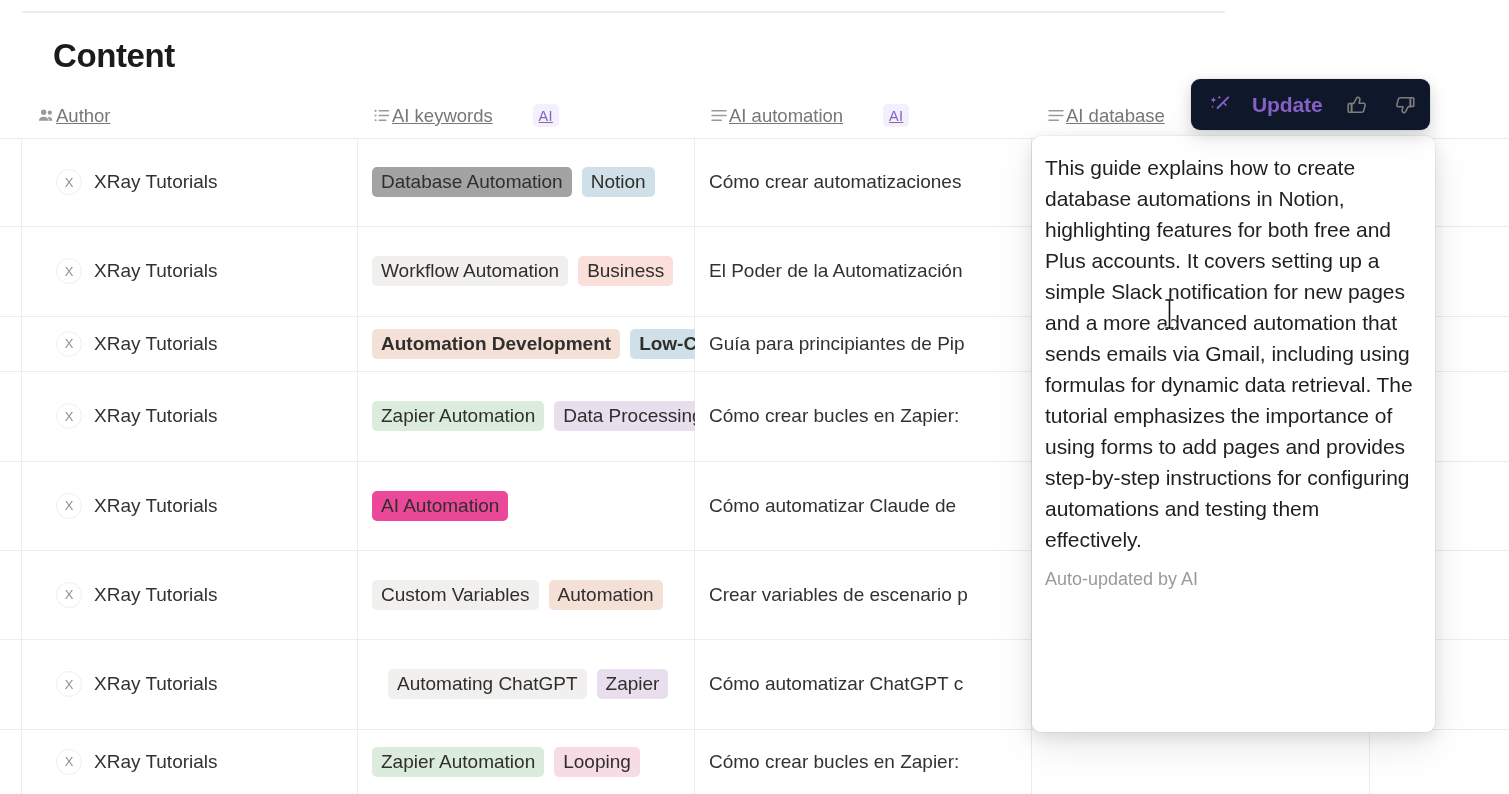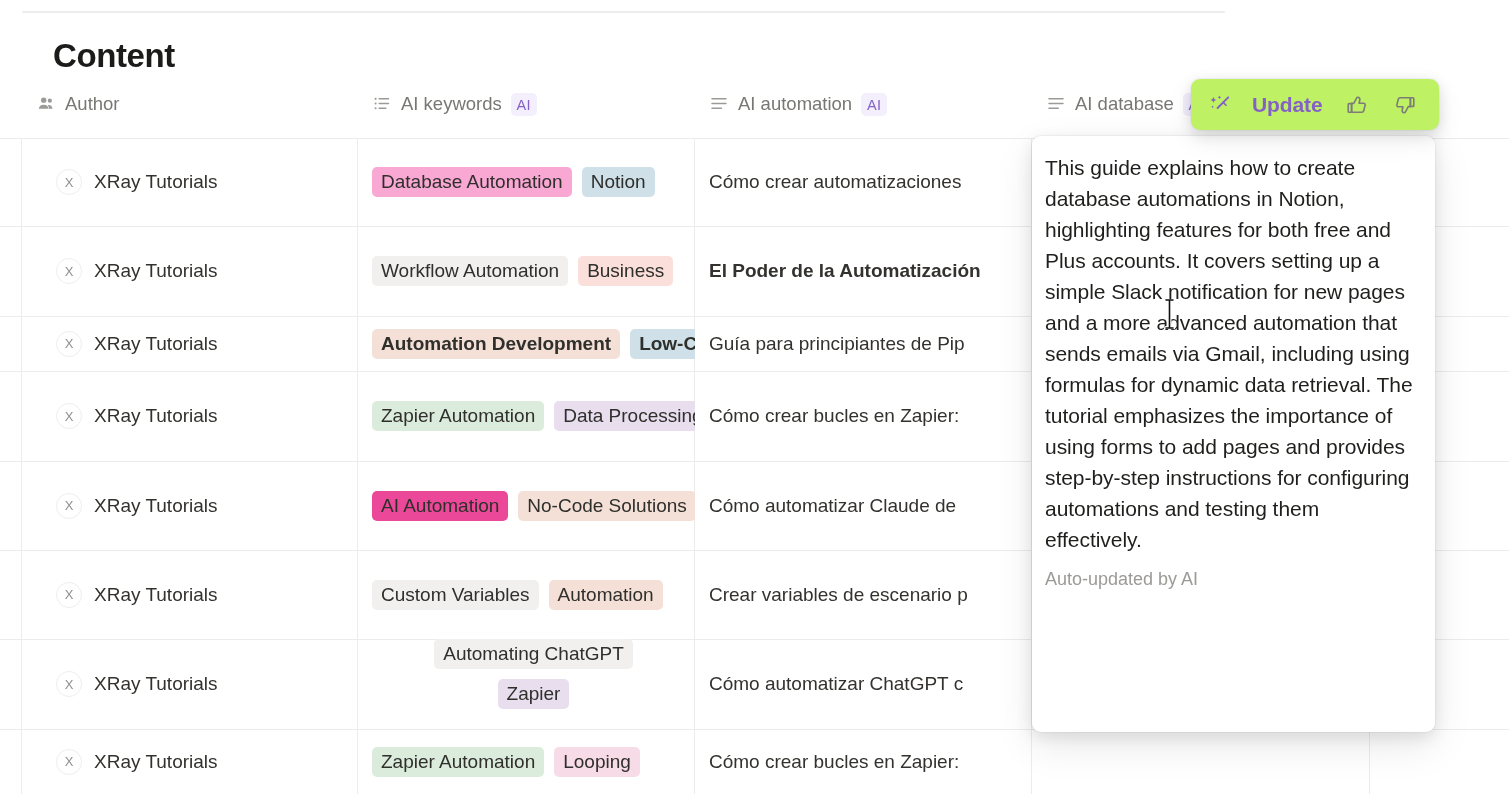--- a/index.html
+++ b/index.html
@@ -54,25 +54,27 @@
     position: absolute;
     left: 0; top: 0;
     width: 1509px;
     height: 45px;
   }
   .col-head {
     position: absolute;
     top: 0;
     height: 45px;
     display: flex;
-    gap: 9px;
+    align-items: center;
+    gap: 0;
     padding-left: 14px;
     color: #7a7977;
     font-size: 18px;
     white-space: nowrap;
+    text-decoration: underline;
   }
   .col-head .hicon {
     display: inline-flex;
     align-items: center;
     justify-content: center;
     width: 20px; height: 20px;
     flex: 0 0 20px;
   }
   .col-head .hlabel { color: #787774; font-size: 18.5px; }
   .ai-badge {
@@ -81,20 +83,21 @@
     justify-content: center;
     min-width: 26px;
     height: 23px;
     padding: 0 5px;
     border-radius: 5px;
     background: #f3effc;
     color: #8662c8;
     font-size: 14.5px;
     font-weight: 500;
     letter-spacing: 0.3px;
+    margin-left: 40px;
   }
 
   .hline {
     position: absolute;
     left: 0;
     width: 1509px;
     height: 1px;
     background: #ececeb;
   }
   .vline {
@@ -157,22 +160,22 @@
 
   
   .ai-toolbar {
     position: absolute;
     left: 1191px;
     top: 79px;
     height: 51px;
     display: flex;
     align-items: center;
     gap: 20px;
-    padding: 0 20px 0 17px;
-    background: #bef264;
+    padding: 0 11px 0 17px;
+    background: #0f172a;
     border-radius: 9px;
     box-shadow: 0 0 0 1px rgba(15,15,15,0.035), 0 4px 14px rgba(15,15,15,0.13), 0 10px 28px rgba(15,15,15,0.07);
     z-index: 40;
   }
   .ai-toolbar .wand { width: 24px; height: 24px; display: flex; align-items: center; justify-content: center; }
   .ai-toolbar .update-label {
     font-size: 21px;
     font-weight: 700;
     color: #8561c5;
     letter-spacing: -0.1px;
@@ -286,34 +289,34 @@
         <div class="vline" style="left: 694px; height: 656px;"></div>
         <div class="vline" style="left: 1031px; height: 656px;"></div>
         <div class="vline" style="left: 1369px; height: 656px;"></div>
       </div>
     <div id="rows">
         <div class="cell author-cell" style="left: 22px; top: 45px; width: 336px; height: 88px;">
           <span class="avatar">X</span>
           <span class="author-name">XRay Tutorials</span>
         </div>
         <div class="cell kw-cell" style="left: 358px; top: 45px; width: 337px; height: 88px;">
-          <span class="tag" style="background: #f9a8d4;">Database Automation</span>
+          <span class="tag" style="background: #a3a3a3;">Database Automation</span>
           <span class="tag" style="background: rgb(207, 224, 232);">Notion</span>
         </div>
         <div class="cell text-cell" style="left: 695px; top: 45px; width: 337px; height: 88px;">Cómo crear automatizaciones</div>
         <div class="cell text-cell" style="left: 1032px; top: 45px; width: 338px; height: 88px;"></div>
         <div class="cell author-cell" style="left: 22px; top: 133px; width: 336px; height: 90px;">
           <span class="avatar">X</span>
           <span class="author-name">XRay Tutorials</span>
         </div>
         <div class="cell kw-cell" style="left: 358px; top: 133px; width: 337px; height: 90px;">
           <span class="tag" style="background: rgb(241, 240, 239);">Workflow Automation</span>
           <span class="tag" style="background: rgb(251, 223, 218);">Business</span>
         </div>
-        <div class="cell text-cell" style="left: 695px; top: 133px; width: 337px; height: 90px; font-weight: bold;">El Poder de la Automatización</div>
+        <div class="cell text-cell" style="left: 695px; top: 133px; width: 337px; height: 90px;">El Poder de la Automatización</div>
         <div class="cell text-cell" style="left: 1032px; top: 133px; width: 338px; height: 90px;"></div>
         <div class="cell author-cell" style="left: 22px; top: 223px; width: 336px; height: 55px;">
           <span class="avatar">X</span>
           <span class="author-name">XRay Tutorials</span>
         </div>
         <div class="cell kw-cell" style="left: 358px; top: 223px; width: 337px; height: 55px; font-weight: bold;">
           <span class="tag" style="background: rgb(245, 224, 215);">Automation Development</span>
           <span class="tag" style="background: rgb(207, 224, 232);">Low-Code</span>
         </div>
         <div class="cell text-cell" style="left: 695px; top: 223px; width: 337px; height: 55px;">Guía para principiantes de Pip</div>
@@ -327,39 +330,38 @@
           <span class="tag" style="background: rgb(232, 222, 238);">Data Processing</span>
         </div>
         <div class="cell text-cell" style="left: 695px; top: 278px; width: 337px; height: 90px;">Cómo crear bucles en Zapier:</div>
         <div class="cell text-cell" style="left: 1032px; top: 278px; width: 338px; height: 90px;"></div>
         <div class="cell author-cell" style="left: 22px; top: 368px; width: 336px; height: 89px;">
           <span class="avatar">X</span>
           <span class="author-name">XRay Tutorials</span>
         </div>
         <div class="cell kw-cell" style="left: 358px; top: 368px; width: 337px; height: 89px;">
           <span class="tag" style="background: #ec4899;">AI Automation</span>
-          <span class="tag" style="background: rgb(245, 224, 215);">No-Code Solutions</span>
         </div>
         <div class="cell text-cell" style="left: 695px; top: 368px; width: 337px; height: 89px;">Cómo automatizar Claude de</div>
         <div class="cell text-cell" style="left: 1032px; top: 368px; width: 338px; height: 89px;"></div>
         <div class="cell author-cell" style="left: 22px; top: 457px; width: 336px; height: 89px;">
           <span class="avatar">X</span>
           <span class="author-name">XRay Tutorials</span>
         </div>
         <div class="cell kw-cell" style="left: 358px; top: 457px; width: 337px; height: 89px;">
           <span class="tag" style="background: rgb(241, 240, 239);">Custom Variables</span>
           <span class="tag" style="background: rgb(245, 224, 215);">Automation</span>
         </div>
         <div class="cell text-cell" style="left: 695px; top: 457px; width: 337px; height: 89px;">Crear variables de escenario p</div>
         <div class="cell text-cell" style="left: 1032px; top: 457px; width: 338px; height: 89px;"></div>
         <div class="cell author-cell" style="left: 22px; top: 546px; width: 336px; height: 90px;">
           <span class="avatar">X</span>
           <span class="author-name">XRay Tutorials</span>
         </div>
-        <div class="cell kw-cell" style="left: 358px; top: 546px; width: 337px; height: 90px; flex-direction: column;">
+        <div class="cell kw-cell" style="left: 374px; top: 546px; width: 337px; height: 90px;">
           <span class="tag" style="background: rgb(241, 240, 239);">Automating ChatGPT</span>
           <span class="tag" style="background: rgb(232, 222, 238);">Zapier</span>
         </div>
         <div class="cell text-cell" style="left: 695px; top: 546px; width: 337px; height: 90px;">Cómo automatizar ChatGPT c</div>
         <div class="cell text-cell" style="left: 1032px; top: 546px; width: 338px; height: 90px;"></div>
         <div class="cell author-cell" style="left: 22px; top: 636px; width: 336px; height: 65px;">
           <span class="avatar">X</span>
           <span class="author-name">XRay Tutorials</span>
         </div>
         <div class="cell kw-cell" style="left: 358px; top: 636px; width: 337px; height: 65px;">

